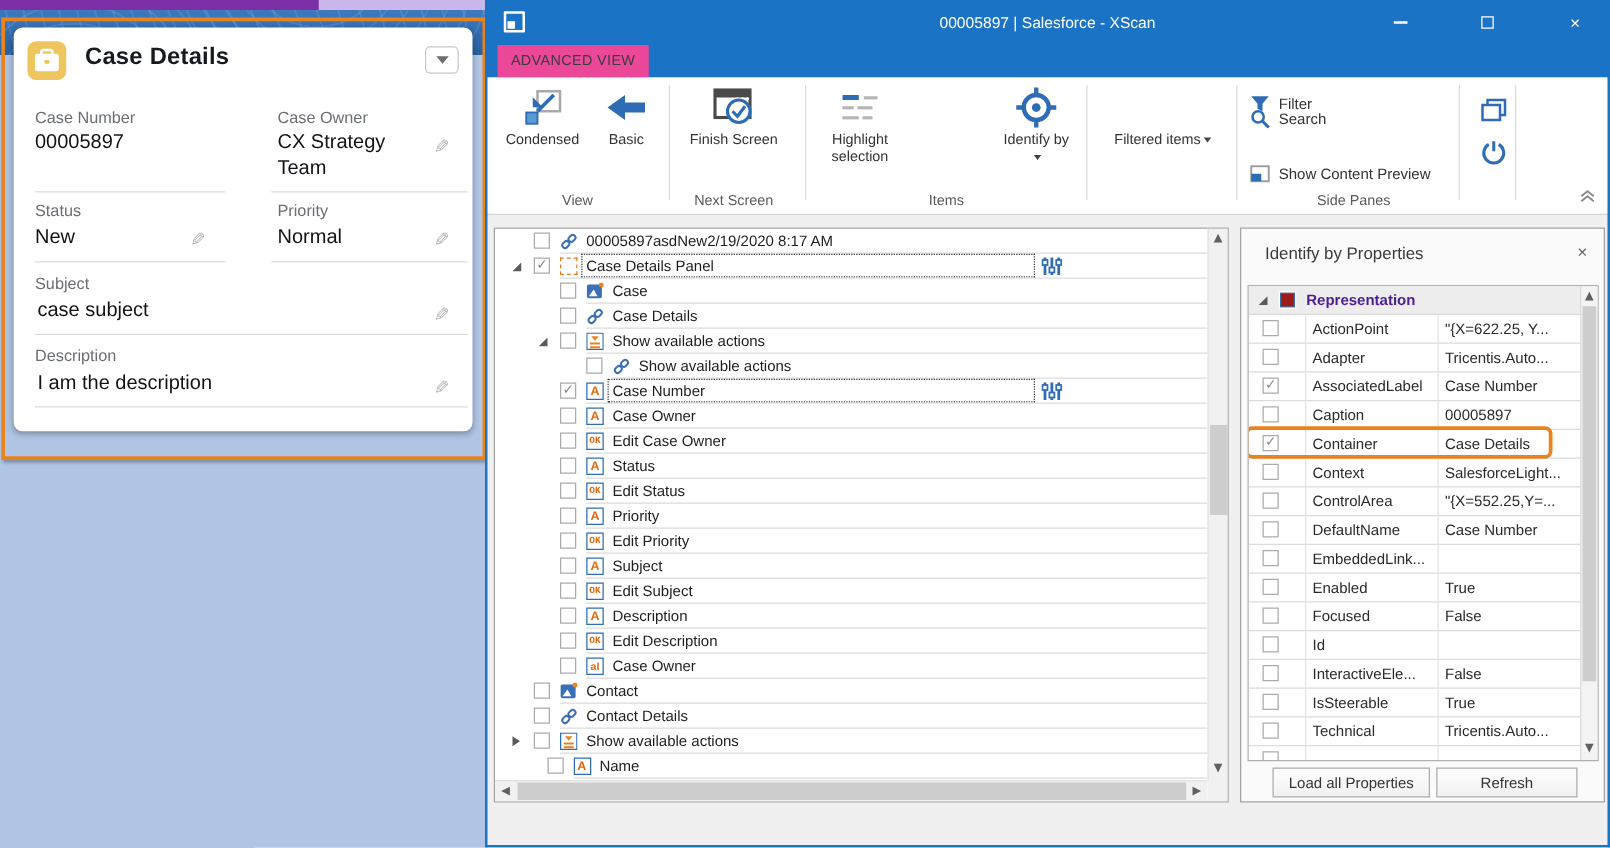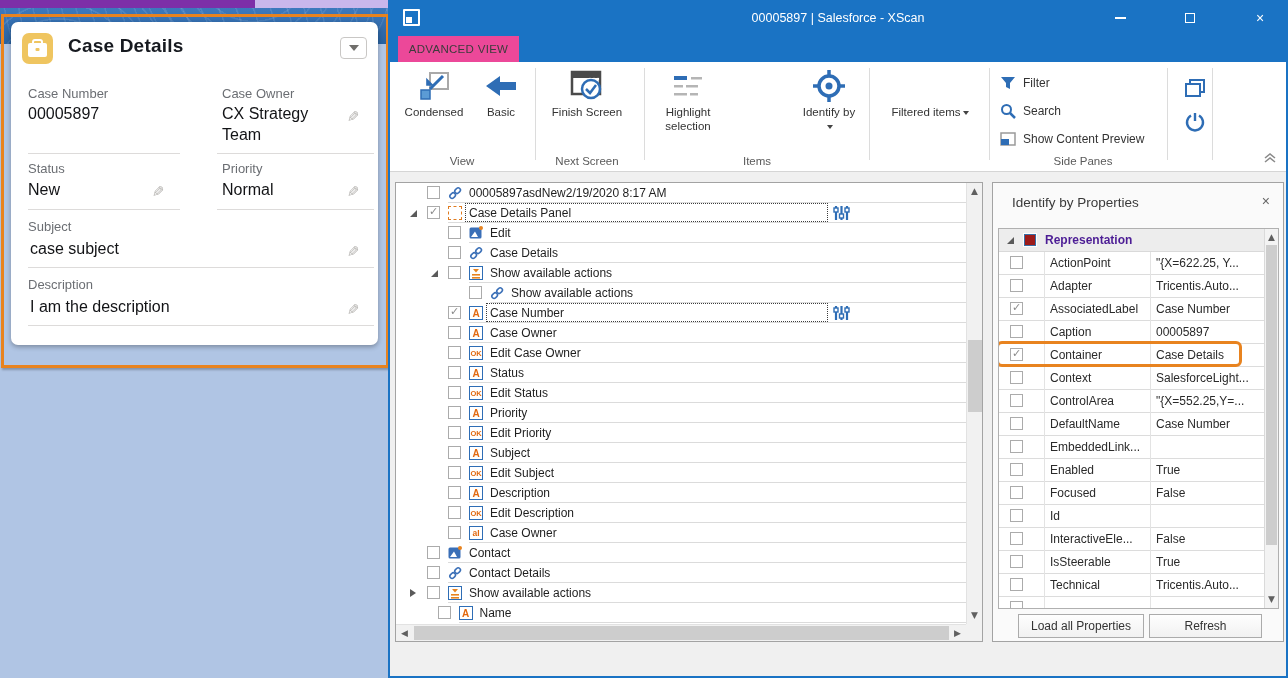--- a/index.html
+++ b/index.html
@@ -72,21 +72,21 @@
   .cb{ position:absolute; left:calc(31px + var(--i)*21px); top:3px; width:13px; height:13px; background:#fff; border:1px solid #ababab; }
   .cb.checked::after{ content:"✓"; position:absolute; left:1px; top:-2px; font-size:11px; color:#8a8a8a; }
   .ticon{ position:absolute; left:calc(52px + var(--i)*21px); top:3px; width:14px; height:14px; }
   .tlabel{ position:absolute; left:calc(73px + var(--i)*21px); font-size:12px; color:#1e1e1e; white-space:nowrap; }
   .focusbox{ position:absolute; left:calc(69px + var(--i)*21px); right:138px; top:0; bottom:1px; border:1px dotted #3c3c3c; }
   .sliders{ position:absolute; left:437px; top:2px; }
 
   .icon-box{ width:14px; height:14px; border:1px solid #2e6db5; background:#fff; color:#e2690f; font-weight:bold;
     display:flex; align-items:center; justify-content:center; }
   .icon-dotted{ border:1px dashed #e07b1f; background:#fff; width:14px; height:14px;}
-  .glyphA{ font-size:10px; } .glyphOK{ font-size:7.5px; letter-spacing:0;} .glyphaI{ font-size:8.5px; }
+  .glyphA{ font-size:10px; } .glyphOK{ font-size:7.5px; letter-spacing:0;font-family:Liberation Mono, monospace;} .glyphaI{ font-size:8.5px; }
 
   
   .sb{ background:#f1f1f1; }
   .sb-thumb{ position:absolute; background:#cdcdcd; }
   .sb-arrow{ position:absolute; color:#606060; font-size:9px; line-height:9px; font-family:"DejaVu Sans",sans-serif;}
   #tree-vsb{ right:0; top:0; width:16px; height:441px; border-left:1px solid #e2e2e2;}
   #tree-hsb{ left:0; bottom:0; width:570px; height:17px; border-top:1px solid #e2e2e2;}
   #tree-corner{ right:0; bottom:0; width:16px; height:17px; background:#f1f1f1; }
 
   
@@ -266,21 +266,21 @@
       <div class="rlb"><span>Filtered items</span><span class="mini-caret"></span></div>
     </div>
     <div class="rsep abs" style="left:601px;"></div>
 
     <div class="srow abs" style="top:8px;">
       <svg width="16" height="16" viewBox="0 0 16 16">
         <polygon points="1,2 15,2 10,8 10,14 6,12 6,8" fill="#2e6db5"></polygon>
       </svg>
       <span>Filter</span>
     </div>
-    <div class="srow abs" style="top:36px;justify-content:space-between;">
+    <div class="srow abs" style="top:20px;justify-content:space-between;">
       <svg width="16" height="16" viewBox="0 0 16 16">
         <circle cx="6.5" cy="6.5" r="4.5" fill="none" stroke="#2e6db5" stroke-width="2"></circle>
         <line x1="10" y1="10" x2="15" y2="15" stroke="#2e6db5" stroke-width="2.5"></line>
       </svg>
       <span>Search</span>
     </div>
     <div class="srow abs" style="top:64px;">
       <svg width="16" height="16" viewBox="0 0 16 16">
         <rect x="1" y="2" width="14" height="12" fill="#fff" stroke="#9a9a9a" stroke-width="1.5"></rect>
         <rect x="1" y="8" width="8" height="6" fill="#2e6db5"></rect>
@@ -345,21 +345,21 @@
             </svg></span>
       </div>
 
       <div class="trow lvl1">
         <span class="cb"></span>
         <span class="ticon"><svg width="14" height="14" viewBox="0 0 14 14">
               <rect x="0.5" y="1.5" width="12" height="11" rx="1.5" fill="#3a6fb7"></rect>
               <polygon points="2,11 6,5.5 9,11" fill="#fff"></polygon>
               <circle cx="12" cy="2" r="2" fill="#e8831f"></circle>
             </svg></span>
-        <span class="tlabel">Edit</span>
+        <span class="tlabel">Case</span>
       </div>
 
       <div class="trow lvl1">
         <span class="cb"></span>
         <span class="ticon"><svg width="14" height="14" viewBox="0 0 14 14">
               <g transform="rotate(-45 7 7)">
                 <rect x="0.5" y="5" width="6" height="4.4" rx="2.2" fill="none" stroke="#3a6fb7" stroke-width="1.6"></rect>
                 <rect x="7.5" y="5" width="6" height="4.4" rx="2.2" fill="none" stroke="#3a6fb7" stroke-width="1.6"></rect>
               </g>
             </svg></span>

